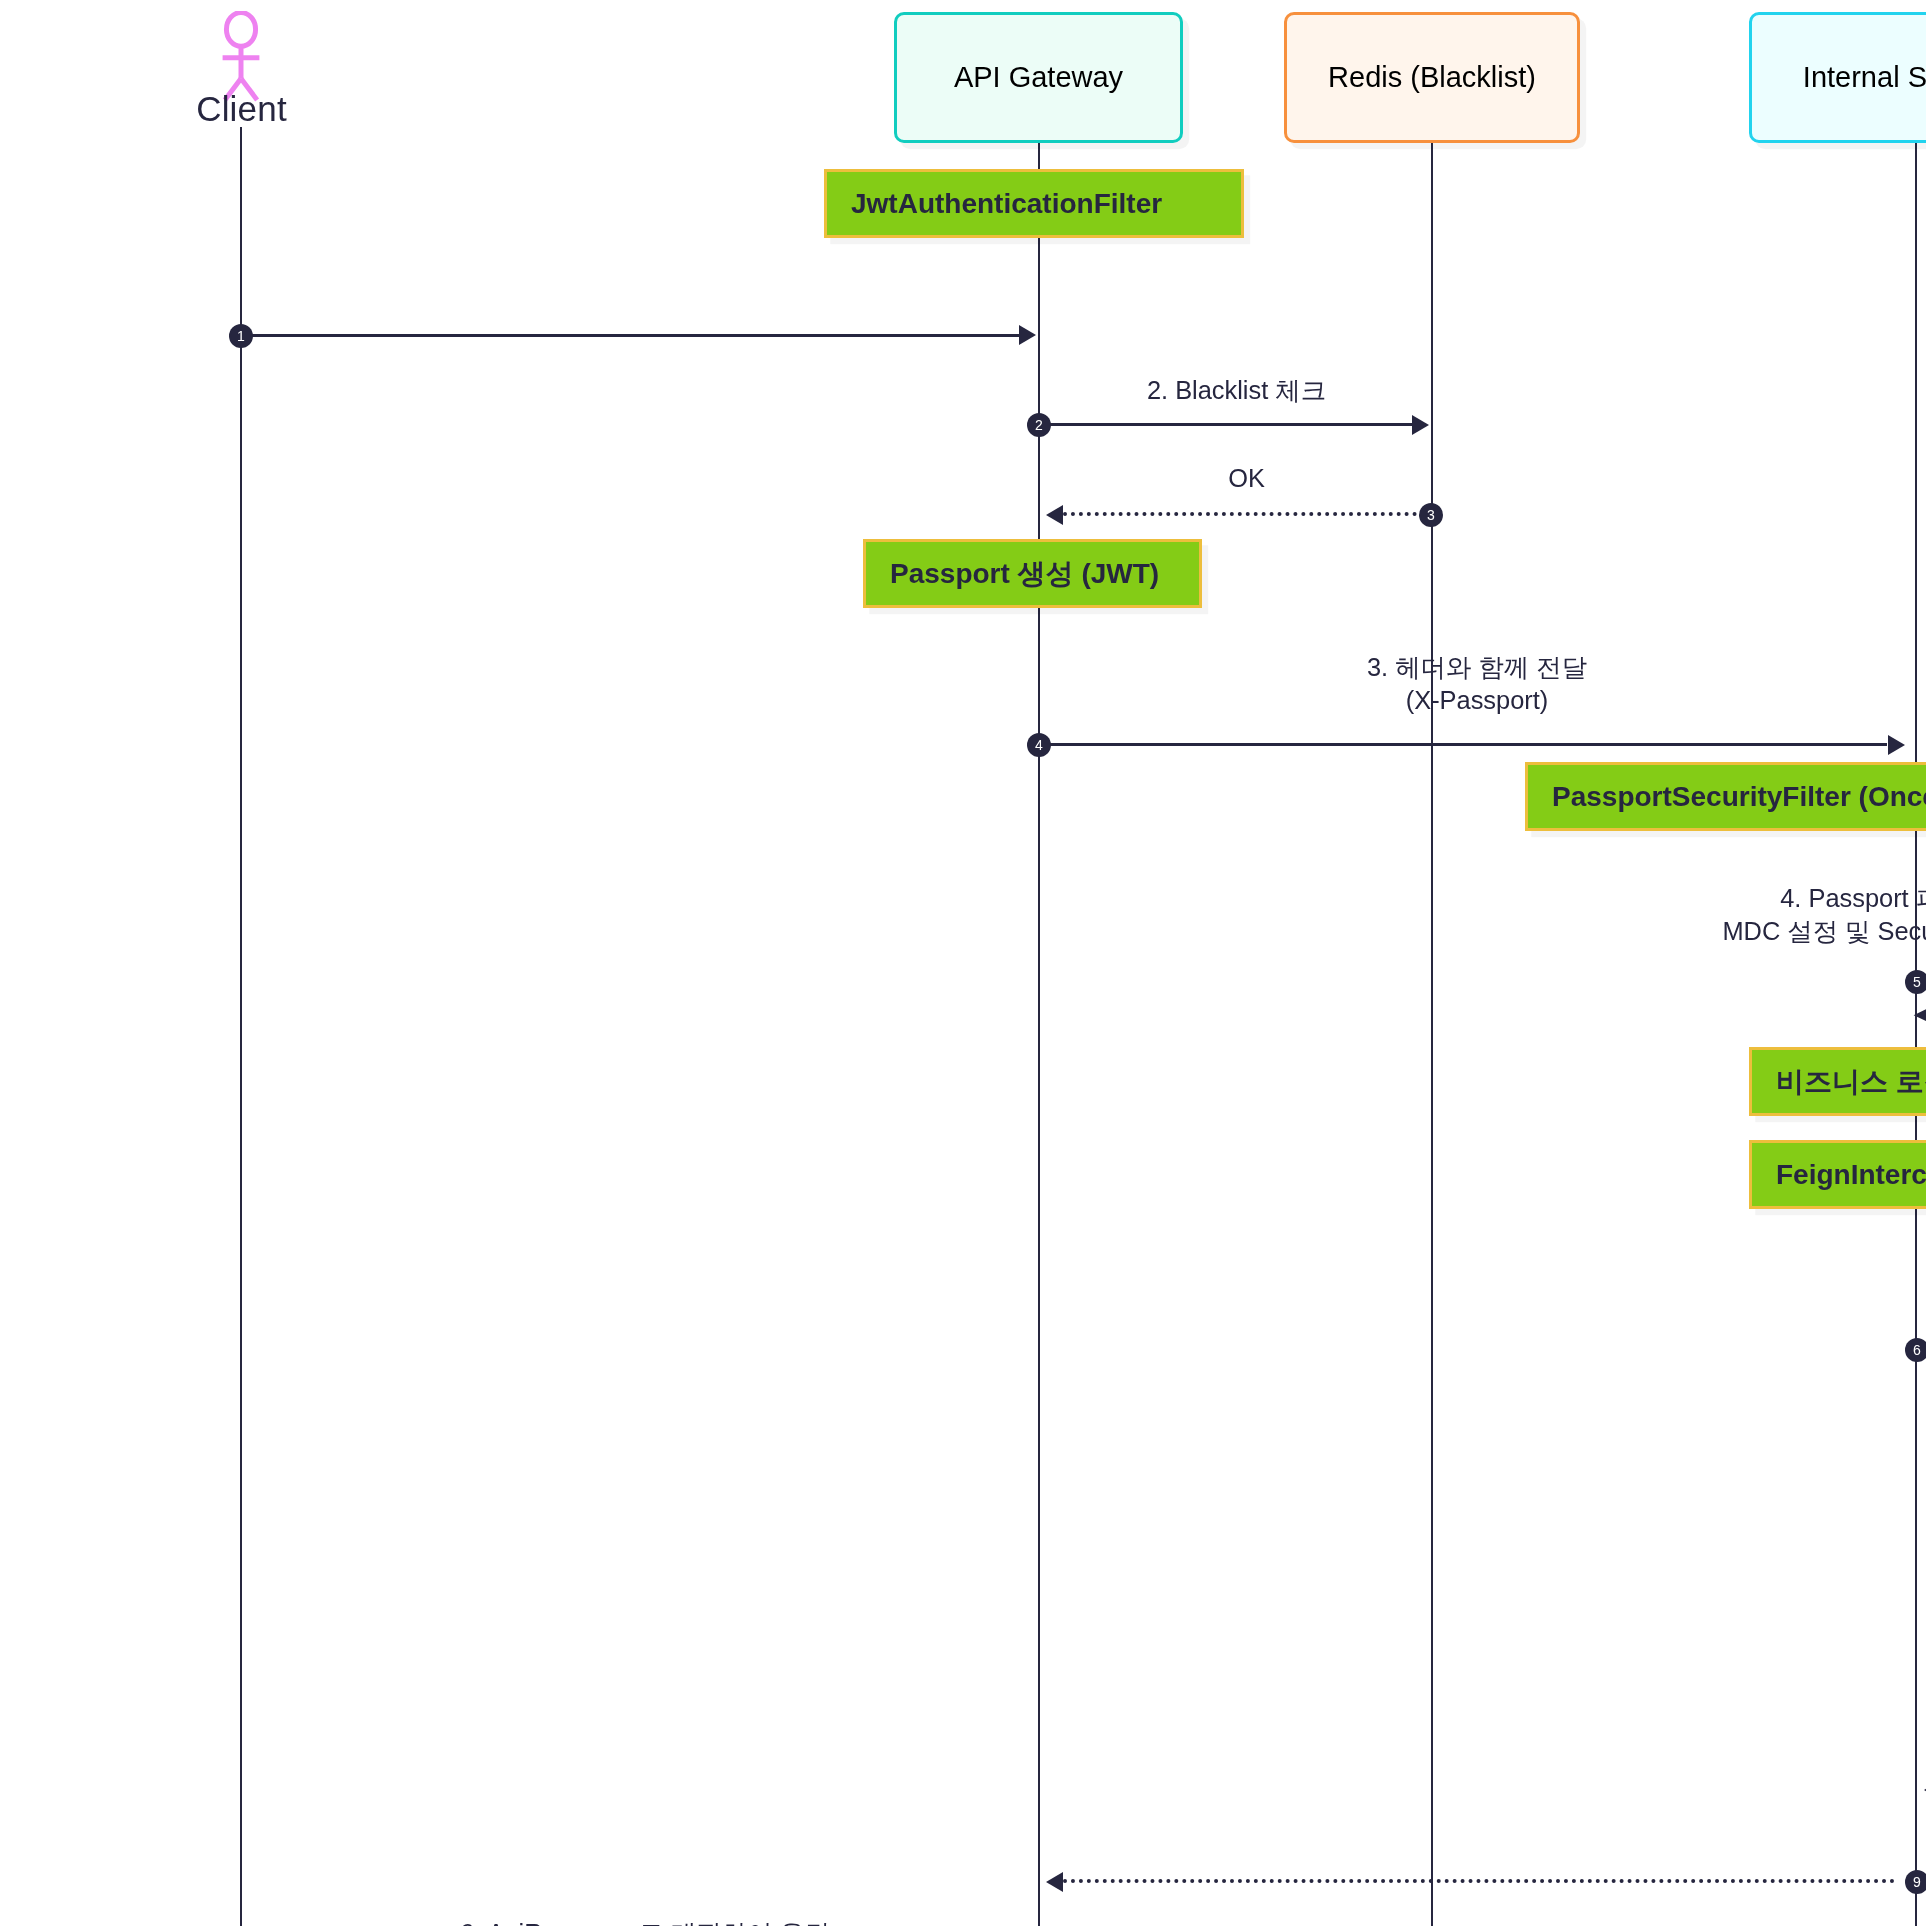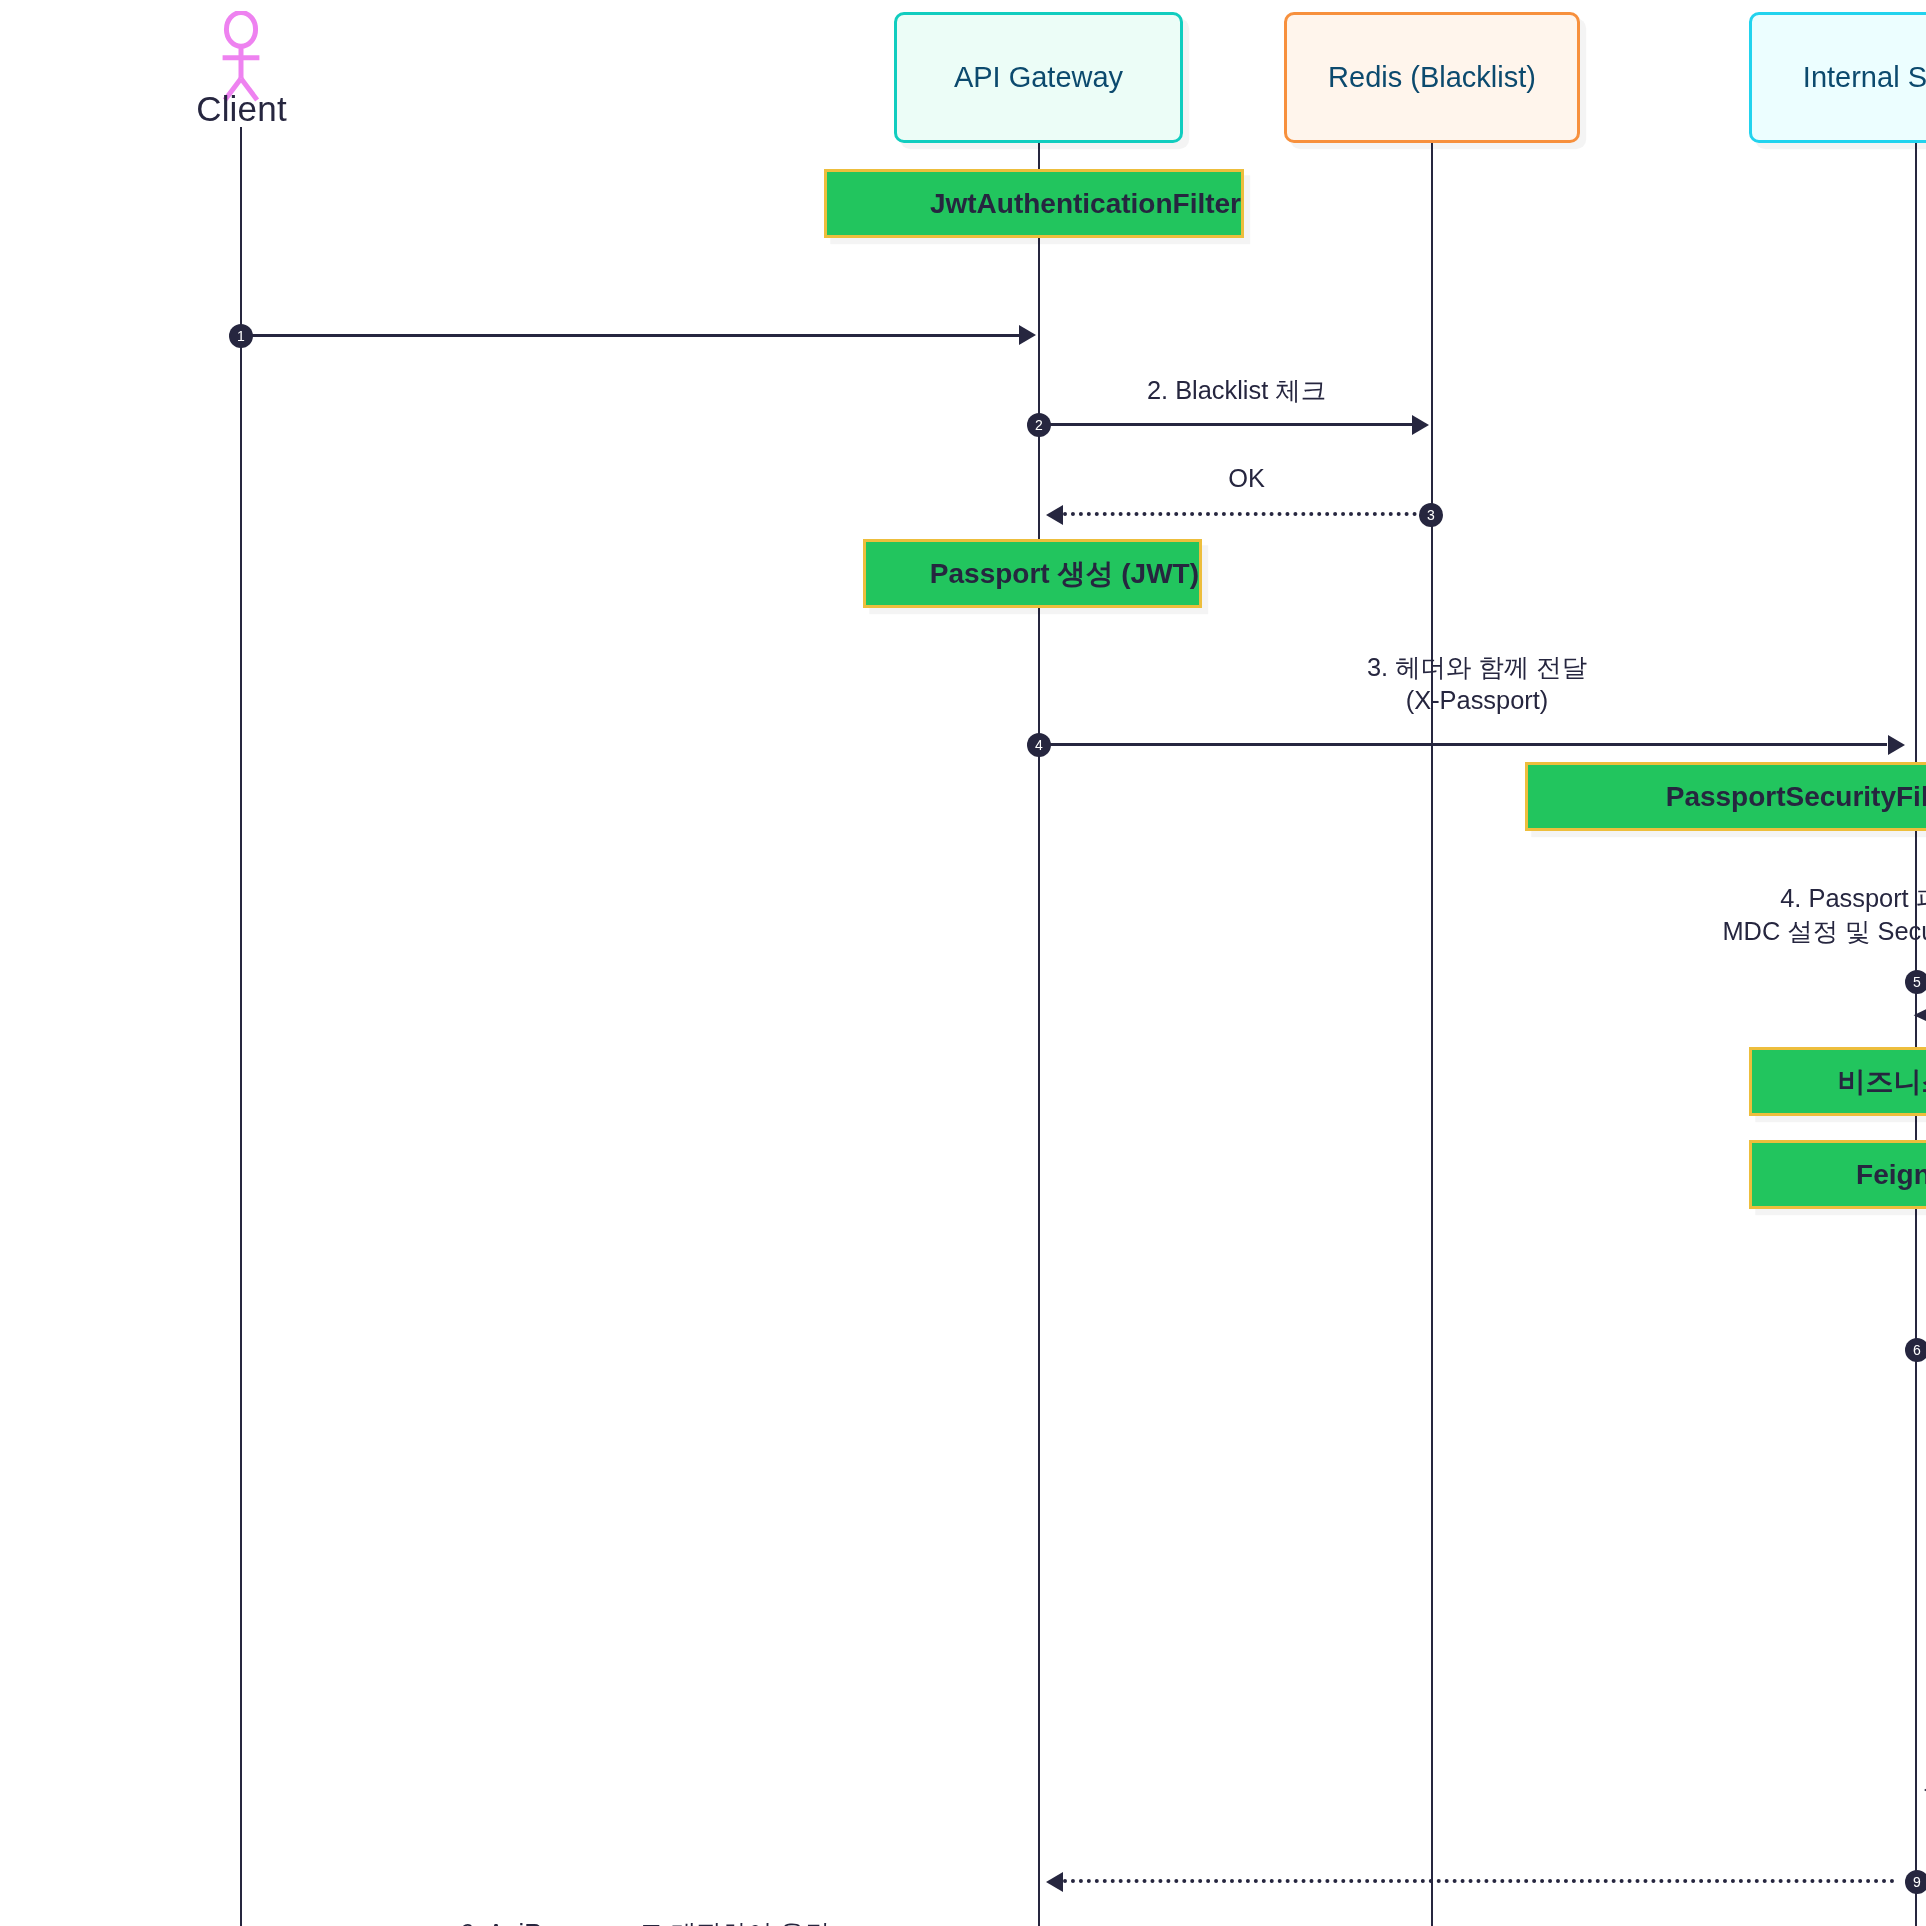--- a/index.html
+++ b/index.html
@@ -12,26 +12,26 @@
   
   .actor{position:absolute;}
   .actor svg{display:block;}
   .actor-label{position:absolute;text-align:center;color:#26263f;
     font-size:35px;letter-spacing:0.2px;white-space:nowrap;}
 
   
   .pbox{position:absolute;border-radius:10px;border-width:3.9px;border-style:solid;
     display:flex;align-items:center;justify-content:center;
     box-shadow:6.2px 6.2px 0 rgba(0,0,0,.045);box-sizing:border-box;}
-  .pbox span{font-size:29px;color:#0c4a6e;white-space:nowrap;}
+  .pbox span{font-size:29px;color:#000000;white-space:nowrap;}
 
   
-  .note{position:absolute;background:#22c55e;border:3.5px solid #edbe3c;
+  .note{position:absolute;background:#84cc16;border:3.5px solid #edbe3c;
     box-shadow:6.2px 6.2px 0 rgba(0,0,0,.045);
-    display:flex;align-items:center;justify-content:flex-end;box-sizing:border-box;padding-left:24px;}
+    display:flex;align-items:center;justify-content:flex-start;box-sizing:border-box;padding-left:24px;}
   .note span{font-size:28px;font-weight:bold;color:#26263f;white-space:nowrap;}
 
   
   .msg{position:absolute;height:0;border-top:3.5px solid #26263f;}
   .msg.dashed{border-top-style:dotted;border-top-width:4.2px;}
   .arrowhead{position:absolute;width:0;height:0;}
   .arrowhead.right{border-top:10px solid transparent;border-bottom:10px solid transparent;
     border-left:17.7px solid #26263f;}
   .arrowhead.left{border-top:10px solid transparent;border-bottom:10px solid transparent;
     border-right:17.7px solid #26263f;}

